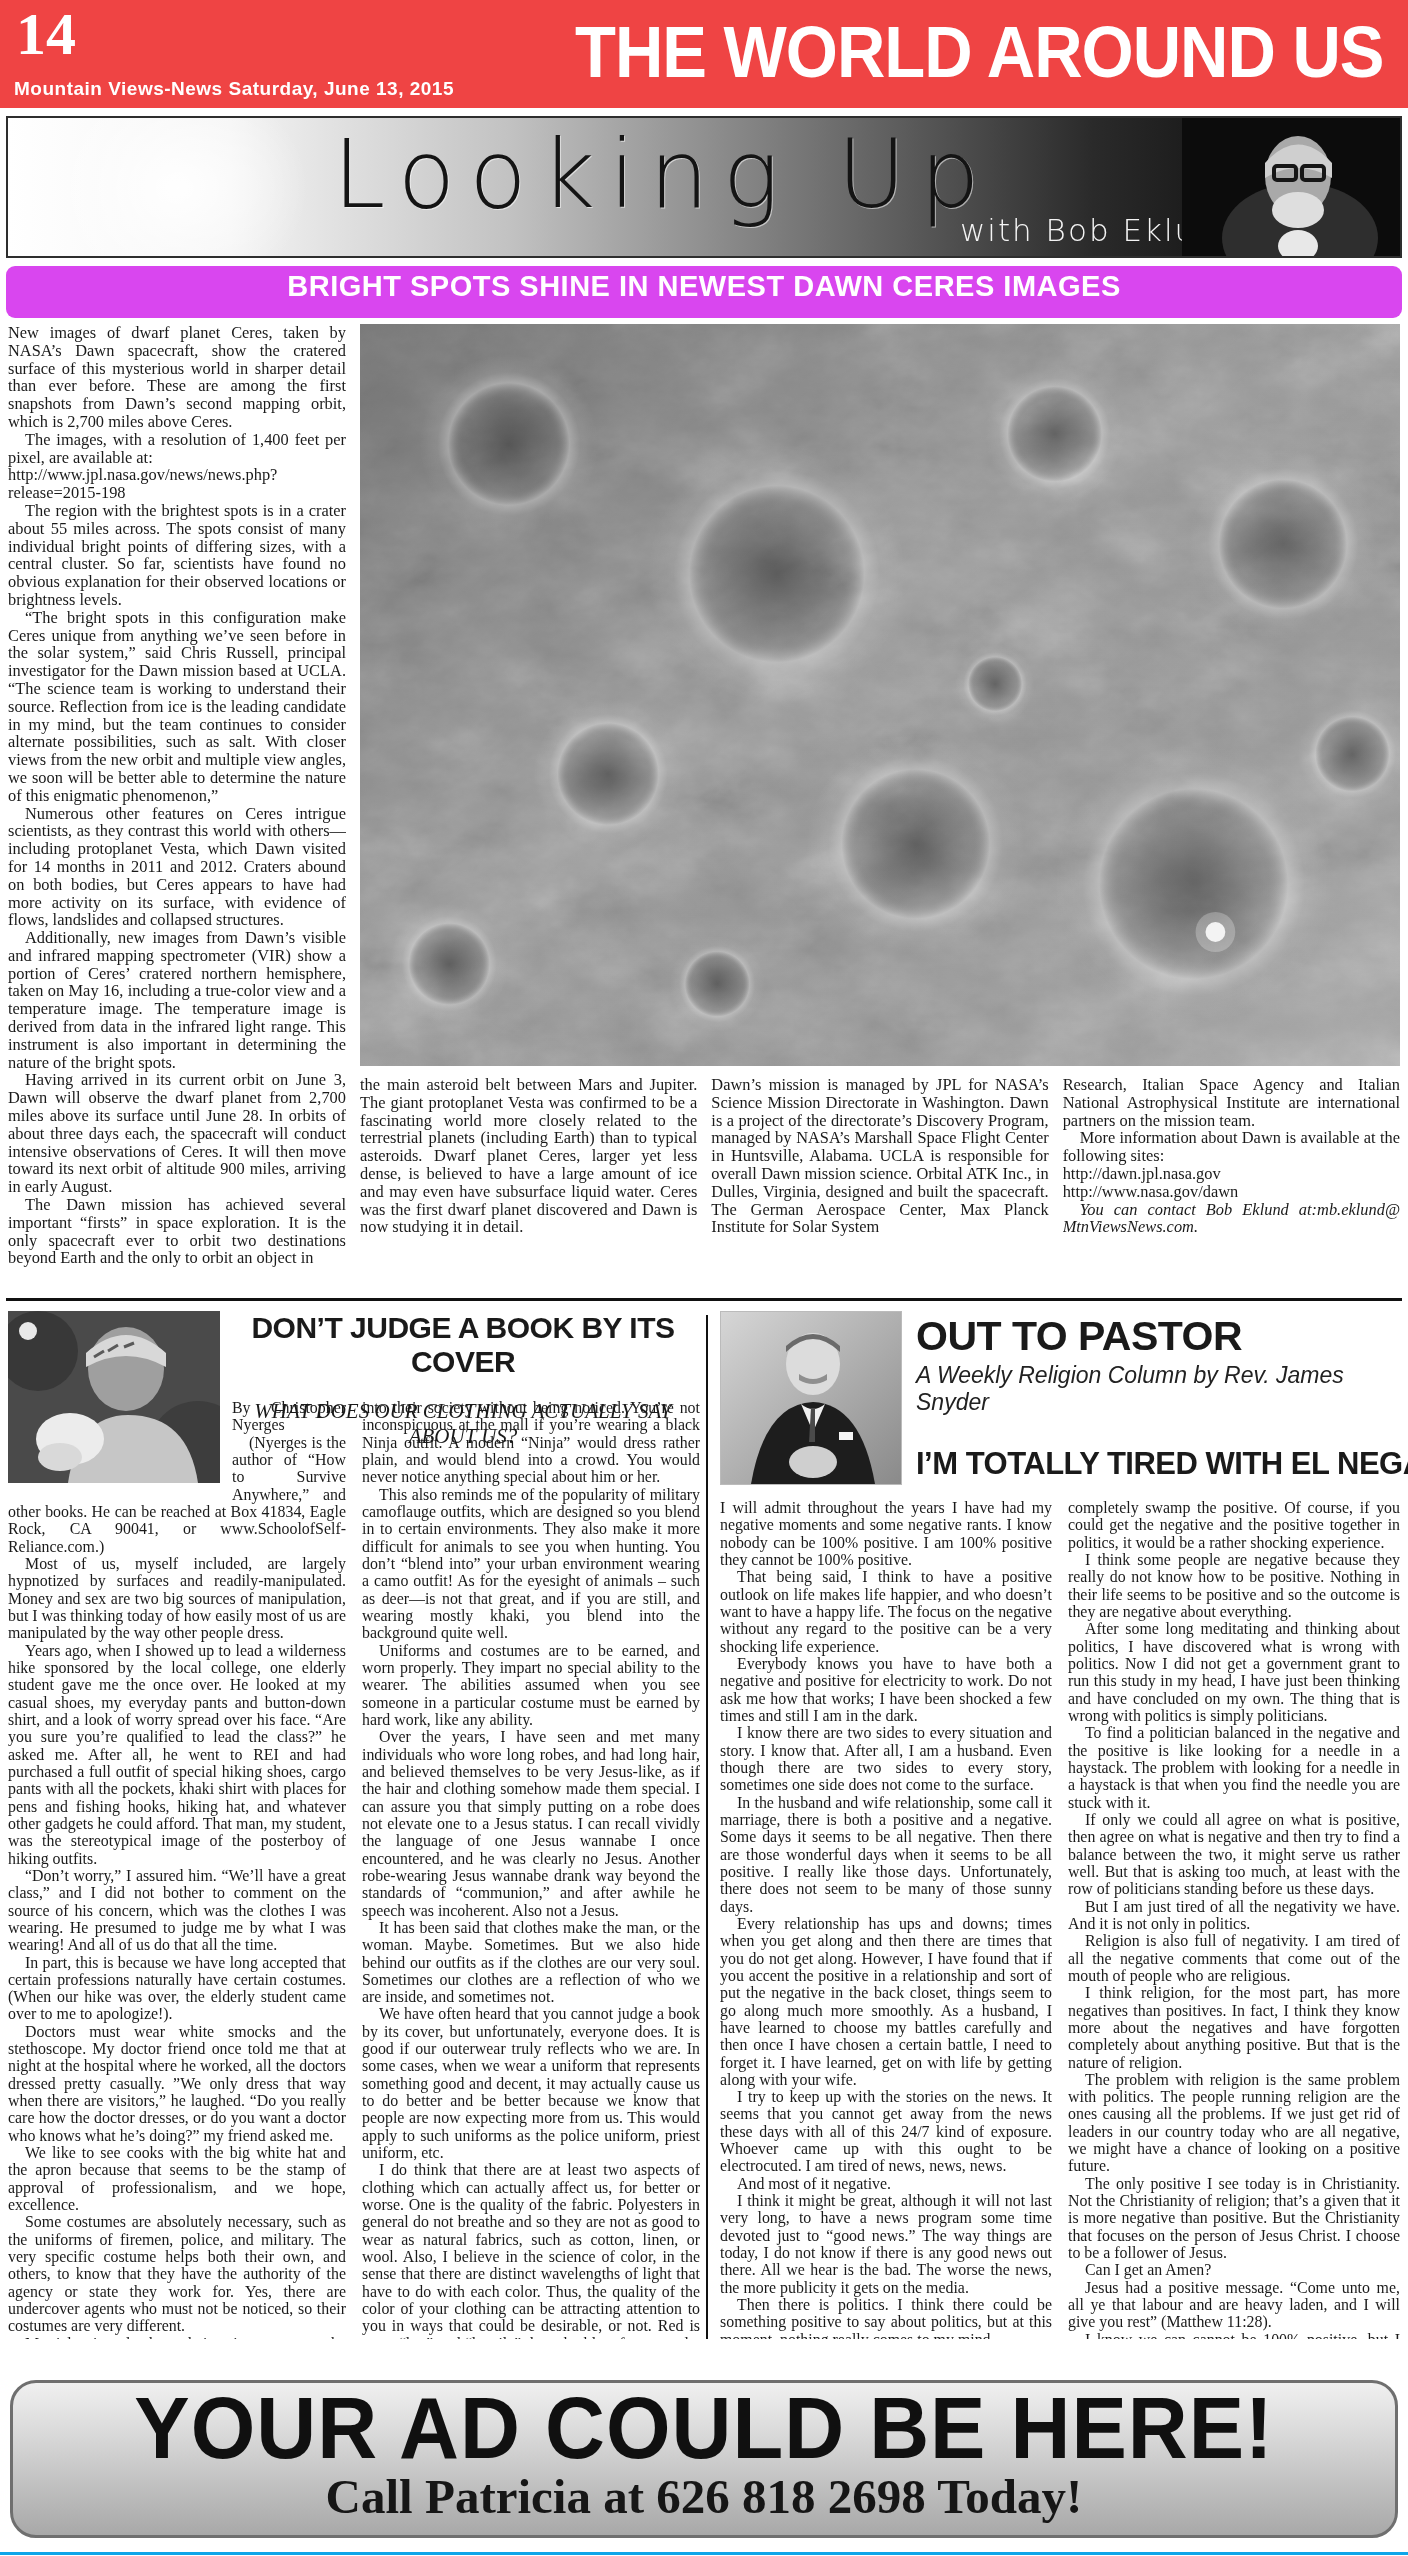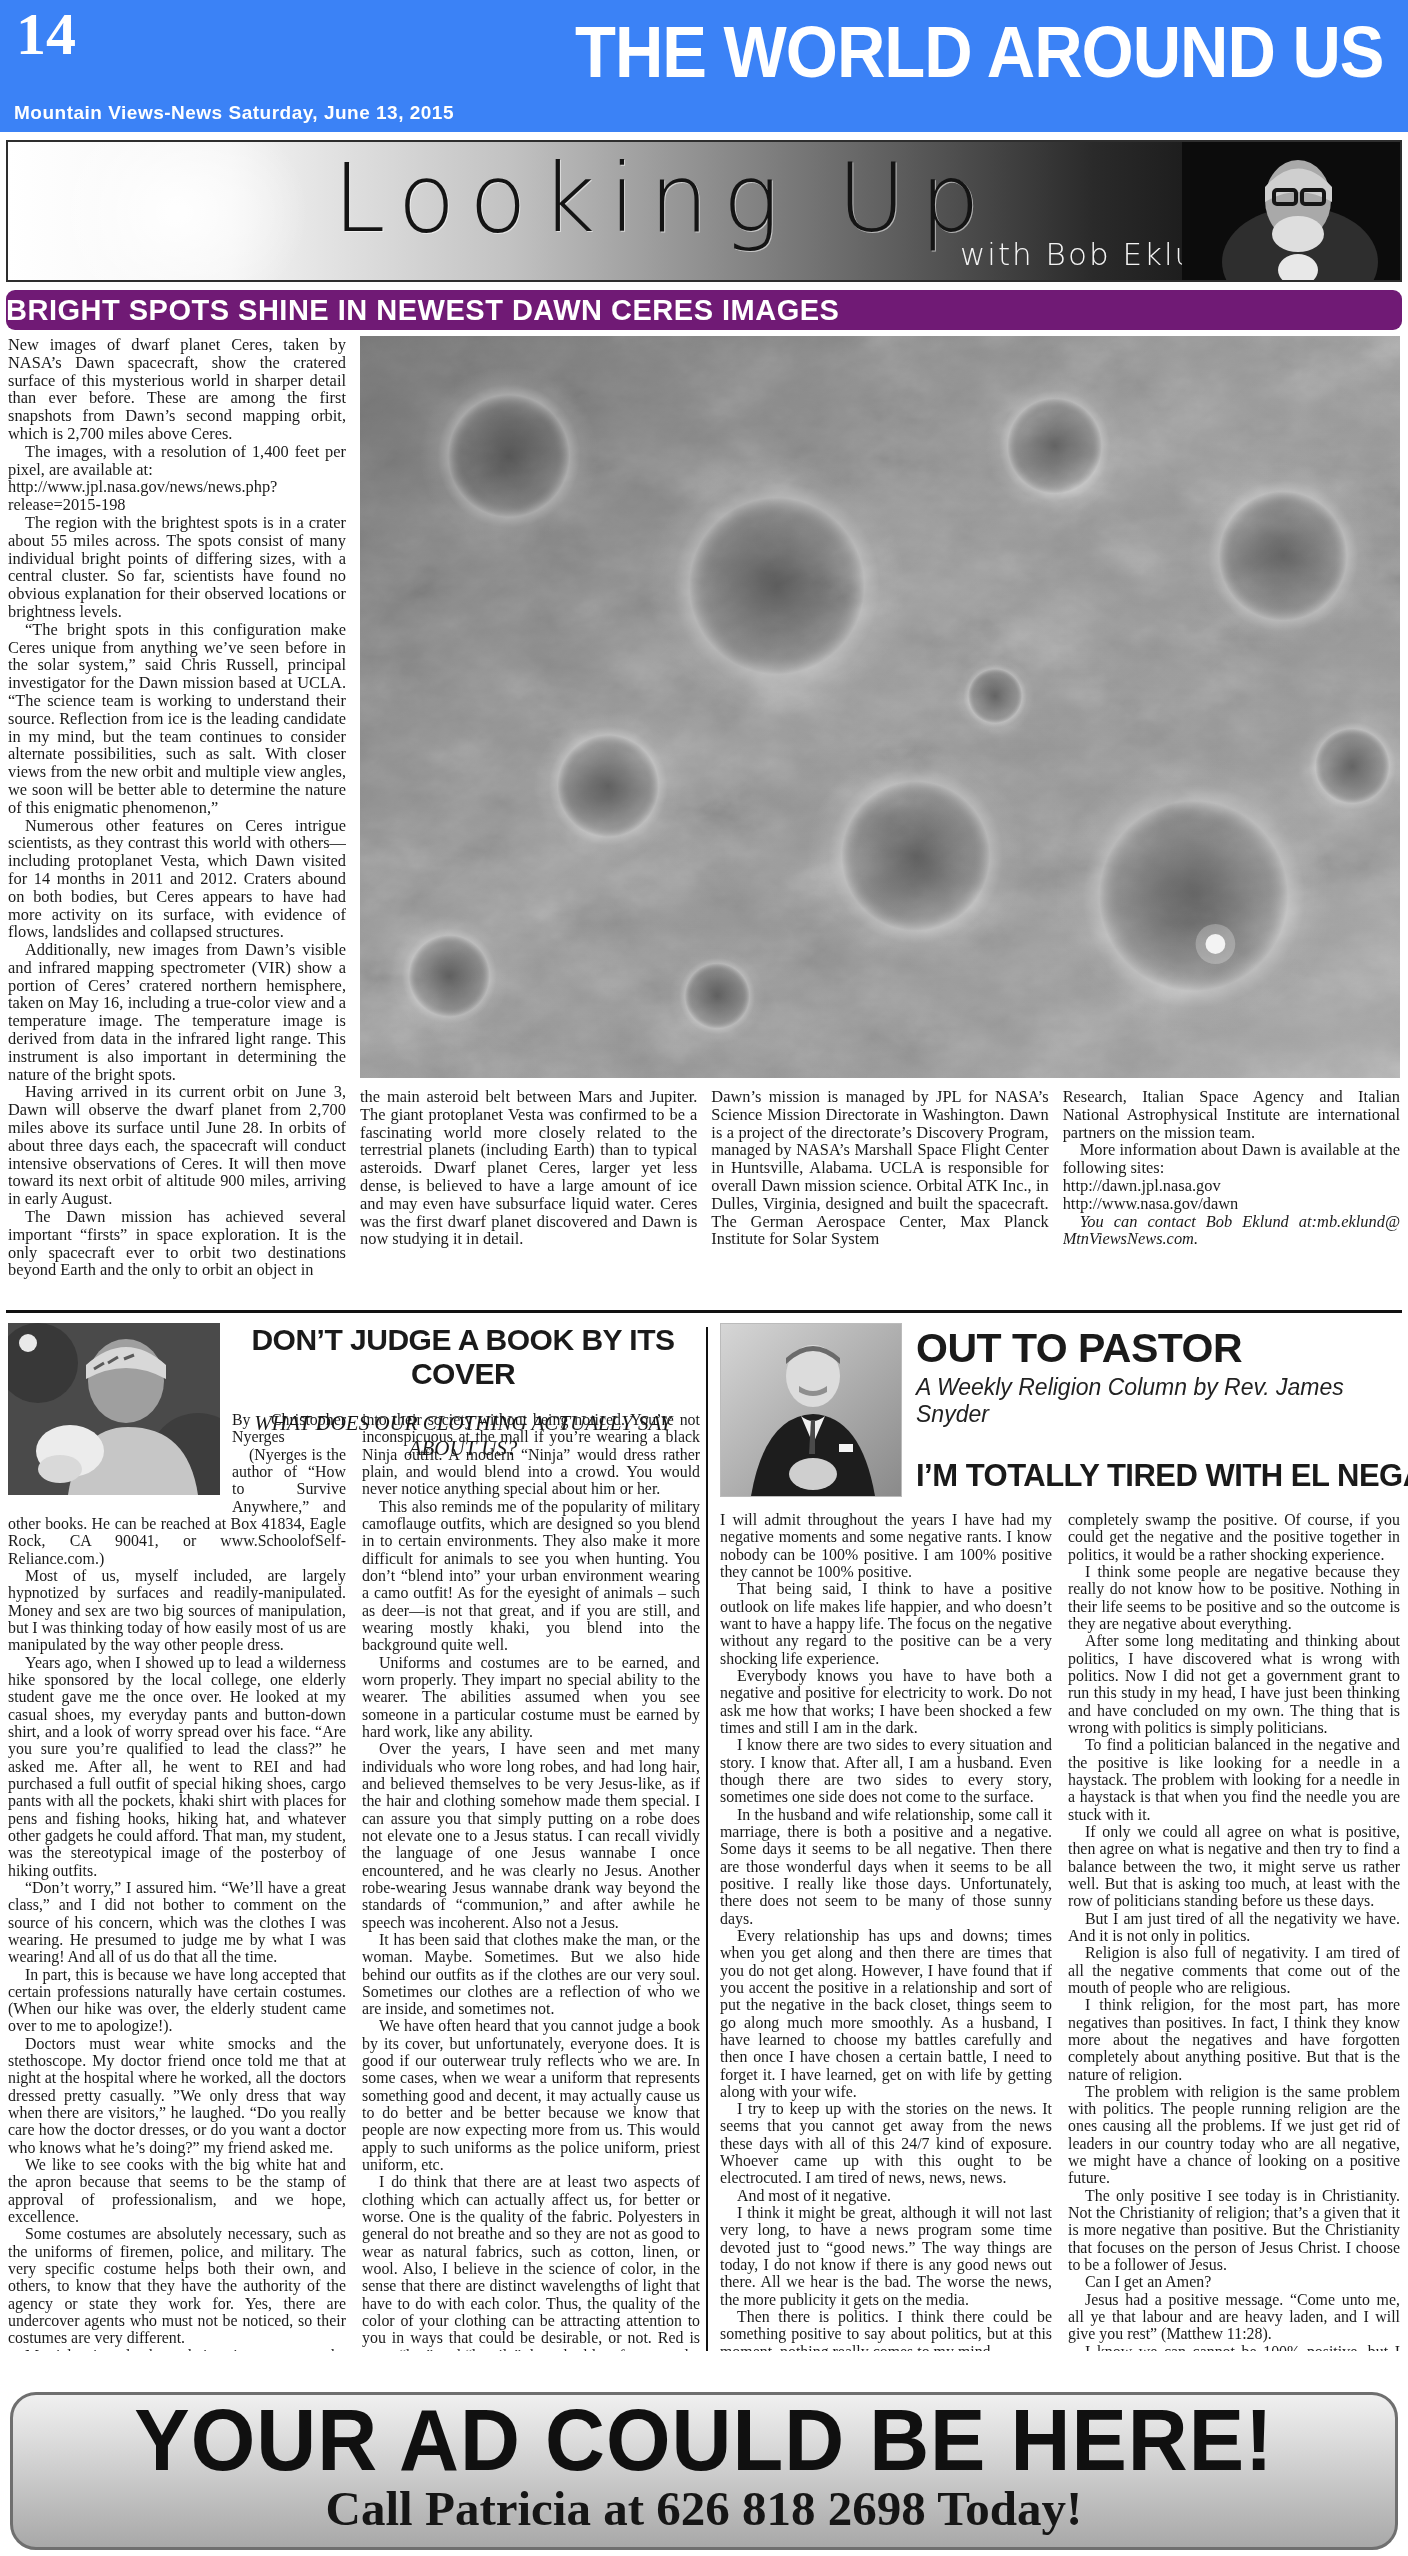--- a/index.html
+++ b/index.html
@@ -1,35 +1,35 @@
 <!DOCTYPE html>
 <html><head>
 <meta charset="utf-8">
 <style>
   html,body{margin:0;padding:0;background:#777;}
   .page{position:relative;width:1408px;height:2556px;margin:0 auto;background:#fff;overflow:hidden;
         font-family:"Liberation Serif",serif;color:#1a1a1a;}
   
-  .topbar{position:relative;height:132px;background:#3b82f6;color:#fff;}
+  .topbar{position:relative;height:108px;background:#ef4444;color:#fff;}
   .pageno{position:absolute;left:16px;top:0px;font-family:"Liberation Serif",serif;font-weight:bold;font-size:60px;}
   .edition{position:absolute;left:14px;bottom:8px;font-family:"Liberation Sans",sans-serif;font-weight:bold;font-size:19px;letter-spacing:.5px;}
   .section-title{position:absolute;left:575px;top:10px;font-family:"Liberation Sans",sans-serif;font-weight:bold;
                  font-size:67px;letter-spacing:-1px;white-space:nowrap;transform:scaleY(1.08);transform-origin:top left;}
   
   .banner{position:relative;margin:8px 6px 0 6px;height:138px;border:2px solid #2e2e2e;overflow:hidden;
           background:linear-gradient(90deg,#ffffff 0%,#f4f4f4 16%,#c2c2c2 36%,#7a7a7a 56%,#2a2a2a 78%,#000 100%);}
   .banner-glow{position:absolute;left:40px;top:-40px;width:260px;height:220px;border-radius:50%;
                background:radial-gradient(closest-side,rgba(255,255,255,.95),rgba(255,255,255,0));}
   .banner-title{position:absolute;left:325px;top:2px;font-family:"DejaVu Sans",sans-serif;font-weight:200;
                 font-size:94px;letter-spacing:14px;color:#141414;text-shadow:1px 1px 0 rgba(255,255,255,.55);white-space:nowrap;}
   .banner-byline{position:absolute;left:952px;top:94px;font-family:"DejaVu Sans",sans-serif;font-weight:300;
                  font-size:31px;letter-spacing:2px;color:#f4f4f4;white-space:nowrap;}
   .banner-photo{position:absolute;right:0;top:0;width:218px;height:100%;}
   
-  .headline-bar{margin:8px 6px 0 6px;height:40px;background:#701a75;border-radius:9px;color:#fff;
+  .headline-bar{margin:8px 6px 0 6px;height:52px;background:#d946ef;border-radius:9px;color:#fff;text-align:center;
                 font-family:"Liberation Sans",sans-serif;font-weight:bold;font-size:29px;line-height:41px;letter-spacing:.5px;}
   
   .ceres{margin:6px 8px 0 8px;display:flex;gap:14px;height:958px;justify-content:center;}
   .textcol{font-size:16.4px;line-height:1.085;text-align:justify;overflow:hidden;}
   .textcol p{margin:0;text-indent:17px;}
   .textcol p:first-child{text-indent:0;}
   .textcol p.noindent{text-indent:0;}
   .ceres-col1{width:338px;flex:none;}
   .ceres-right{flex:1;display:flex;flex-direction:column;gap:10px;min-width:0;}
   .ceres-img{height:742px;flex:none;}

